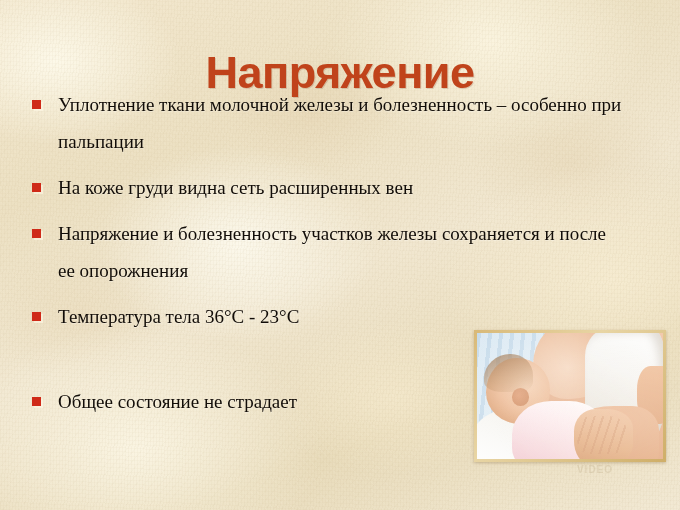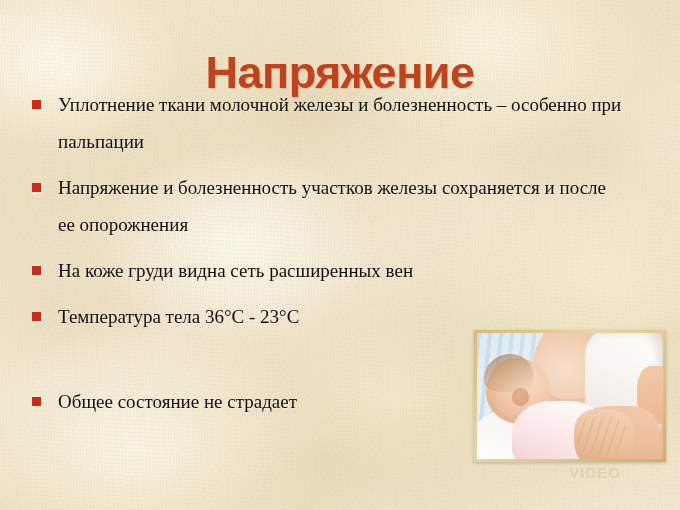--- a/index.html
+++ b/index.html
@@ -220,21 +220,21 @@
 
   
   .watermark {
     position: absolute;
     left: 520px;
     top: 464px;
     width: 150px;
     text-align: center;
     font-family: "Liberation Sans", "DejaVu Sans", sans-serif;
     font-weight: bold;
-    font-size: 15px;
+    font-size: 10px;
     letter-spacing: 1px;
     color: rgba(150,122,82,.16);
     user-select: none;
     white-space: nowrap;
   }
 </style>
 </head>
 <body>
 
 <div class="slide">
@@ -243,28 +243,28 @@
 
   <h1 class="title">Напряжение</h1>
 
   <ul class="bullets">
 
     <li class="bullet-item b1">
       <span class="bullet-marker"></span>
       <span class="bullet-text">Уплотнение ткани молочной железы и болезненность – особенно при пальпации</span>
     </li>
 
+    <li class="bullet-item b2">
+      <span class="bullet-marker"></span>
+      <span class="bullet-text">На коже груди видна сеть расширенных вен</span>
+    </li>
+
     <li class="bullet-item b3">
       <span class="bullet-marker"></span>
       <span class="bullet-text">Напряжение и болезненность участков железы сохраняется и после ее опорожнения</span>
-    </li>
-
-    <li class="bullet-item b2">
-      <span class="bullet-marker"></span>
-      <span class="bullet-text">На коже груди видна сеть расширенных вен</span>
     </li>
 
     <li class="bullet-item b4">
       <span class="bullet-marker"></span>
       <span class="bullet-text">Температура тела 36°С - 23°С</span>
     </li>
 
     <li class="bullet-item b5">
       <span class="bullet-marker"></span>
       <span class="bullet-text">Общее состояние не страдает</span>

